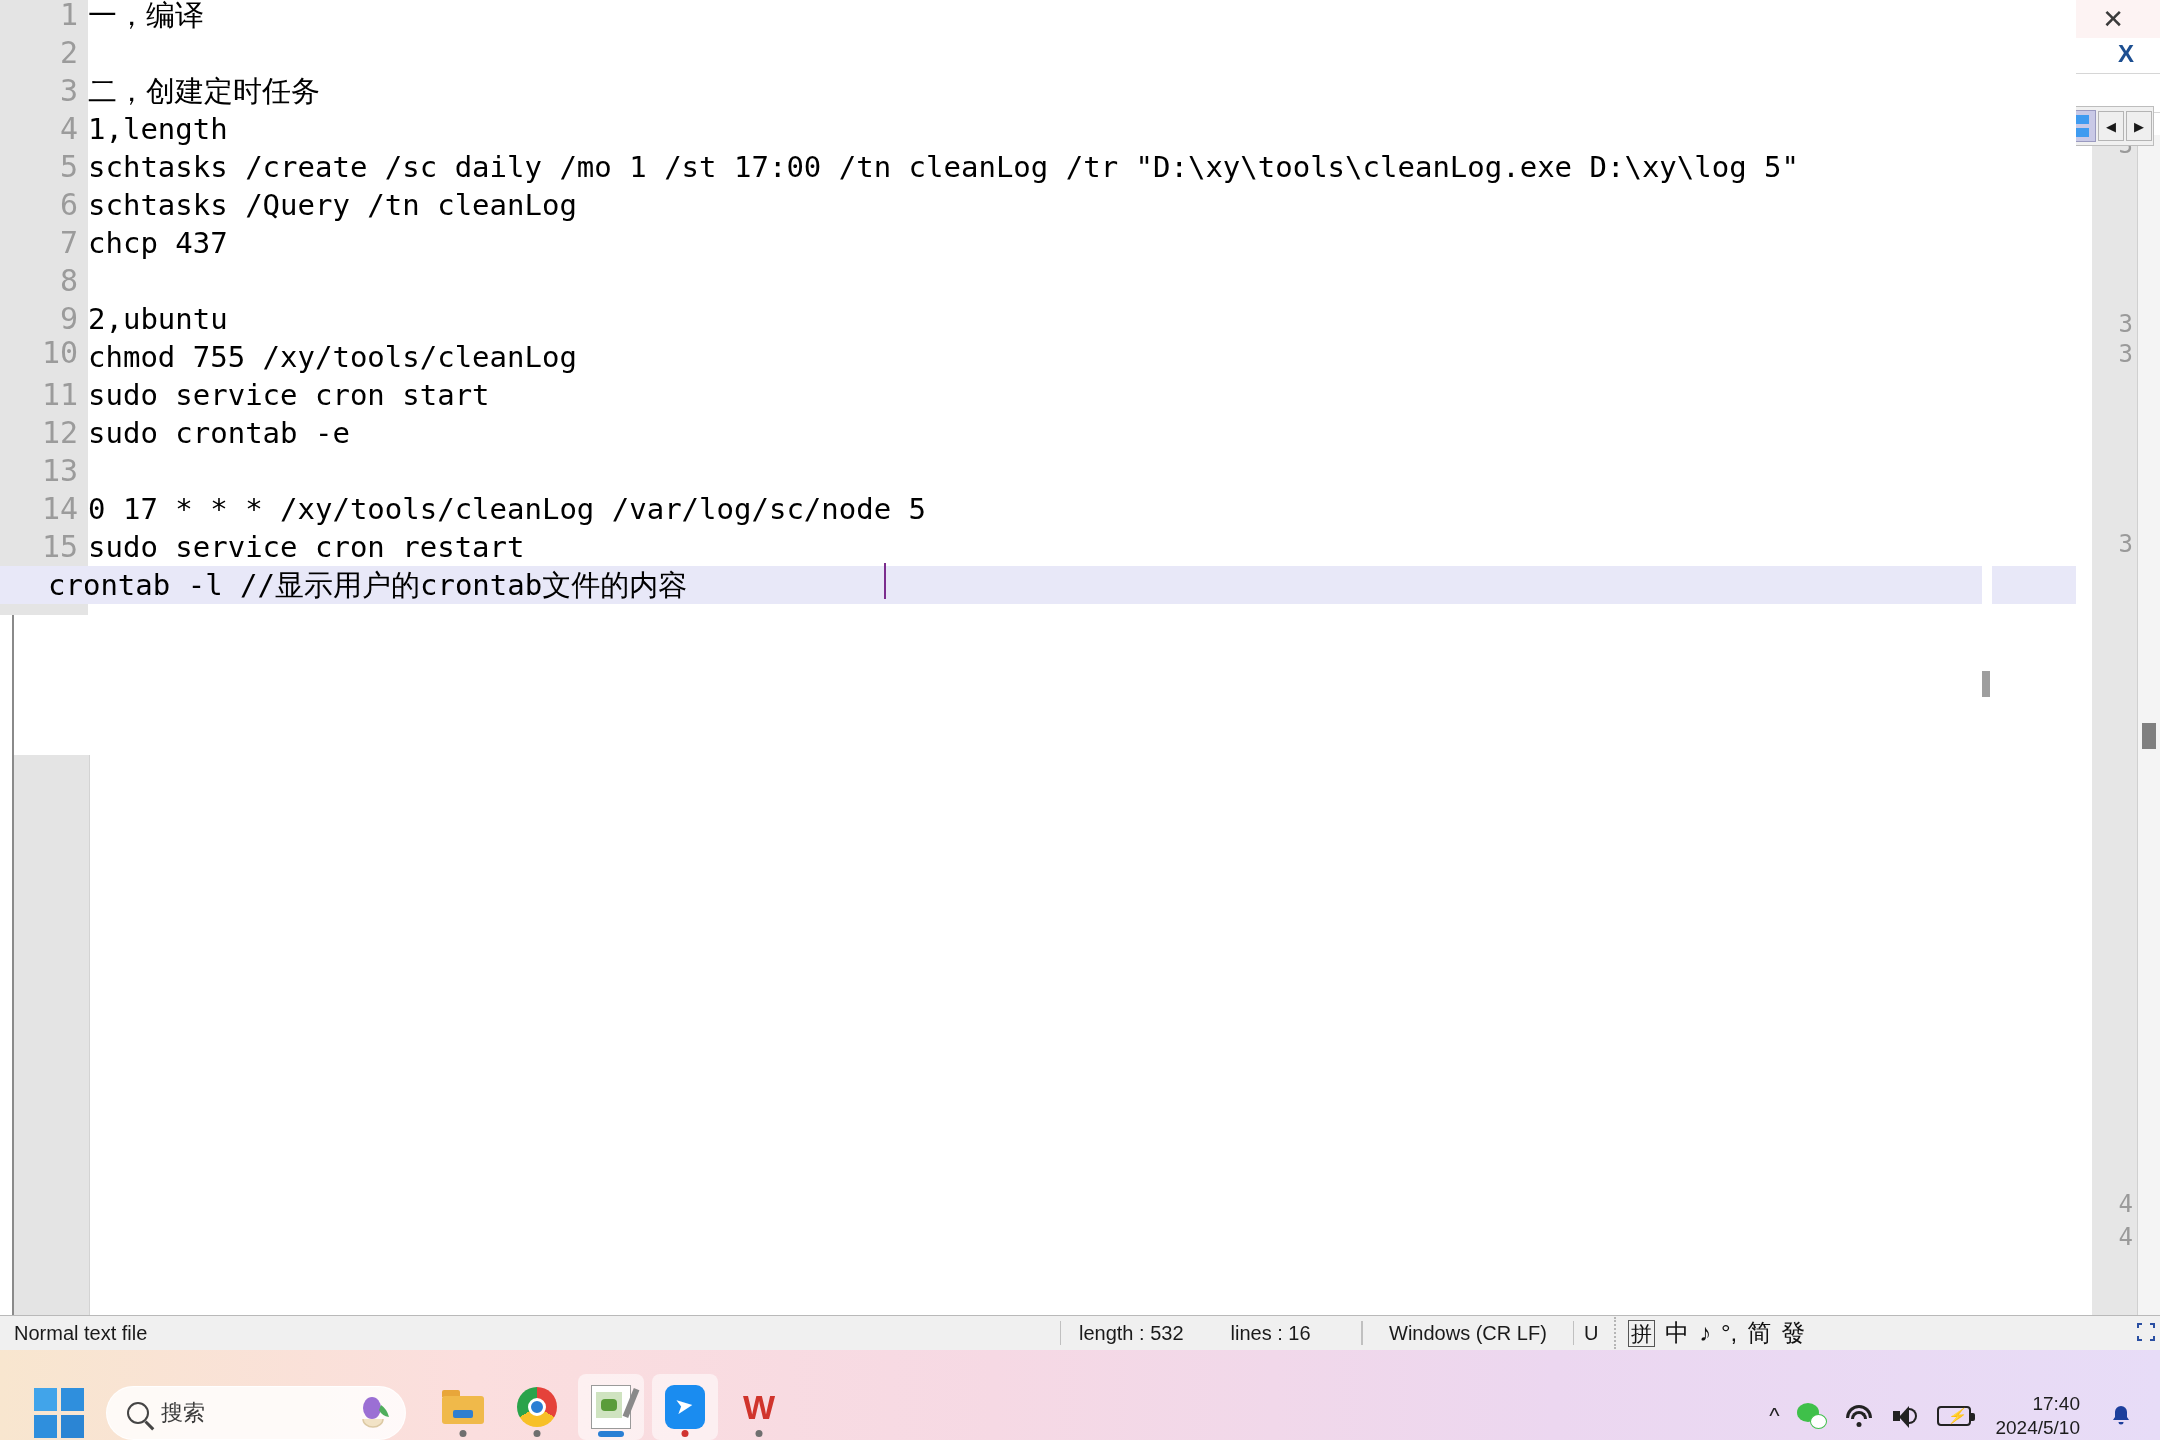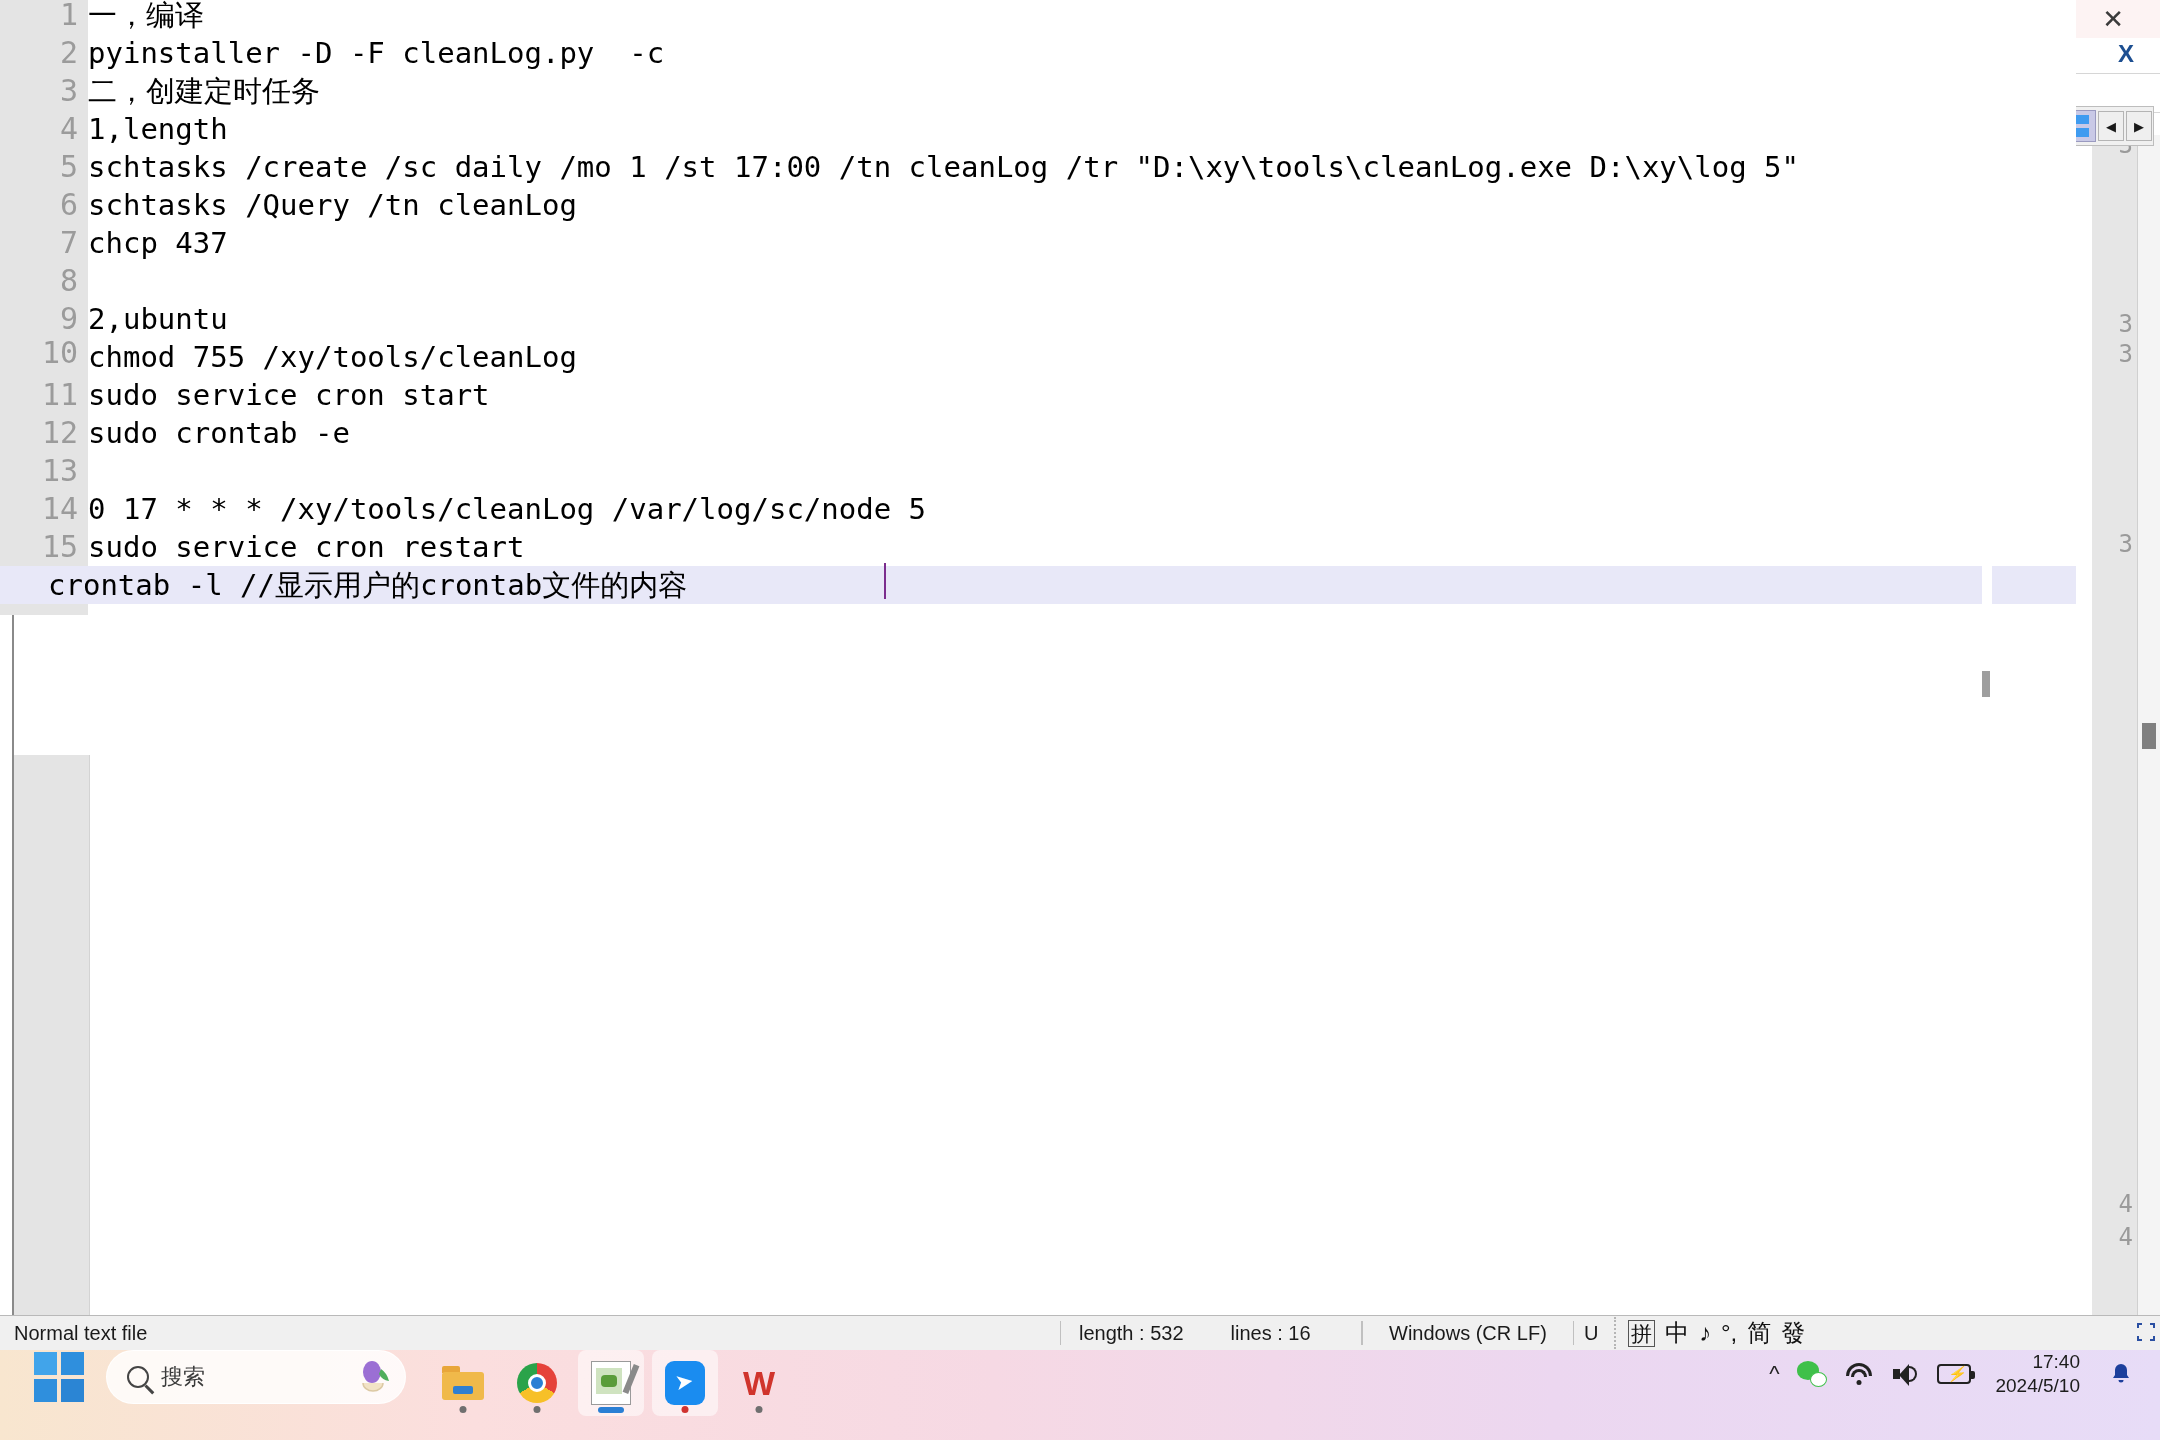--- a/index.html
+++ b/index.html
@@ -268,21 +268,21 @@
     font-size: 18px;
   }
 
   
   .taskbar {
     position: absolute;
     left: 0; bottom: 0;
     width: 2160px; height: 90px;
     background: linear-gradient(90deg, #f8e6cf 0%, #fbdede 22%, #f6d9e4 46%, #ecd7f0 72%, #e7dcf7 100%);
     display: flex;
-    align-items: flex-start;
+    align-items: flex-end;
   }
   .start-btn {
     margin-left: 32px;
     width: 54px; height: 54px;
     display: flex; align-items: center; justify-content: center;
   }
   .win-logo {
     display: grid;
     grid-template-columns: 23px 23px;
     grid-template-rows: 23px 23px;
@@ -478,21 +478,20 @@
       <span class="ln" style="top:376px">11</span>
       <span class="ln" style="top:414px">12</span>
       <span class="ln" style="top:452px">13</span>
       <span class="ln" style="top:490px">14</span>
       <span class="ln" style="top:528px">15</span>
       <span class="ln" style="top:566px">16</span>
     </div>
 
     <div class="code-area">
       <div class="code-line" style="top:-4px">一，编译</div>
-      <div class="code-line" style="top:34px">pyinstaller -D -F cleanLog.py  -c</div>
       <div class="code-line" style="top:72px">二，创建定时任务</div>
       <div class="code-line" style="top:110px">1,length</div>
       <div class="code-line" style="top:148px">schtasks /create /sc daily /mo 1 /st 17:00 /tn cleanLog /tr "D:\xy\tools\cleanLog.exe D:\xy\log 5"</div>
       <div class="code-line" style="top:186px">schtasks /Query /tn cleanLog</div>
       <div class="code-line" style="top:224px">chcp 437</div>
       <div class="code-line" style="top:262px"></div>
       <div class="code-line" style="top:300px">2,ubuntu</div>
       <div class="code-line" style="top:338px">chmod 755 /xy/tools/cleanLog</div>
       <div class="code-line" style="top:376px">sudo service cron start</div>
       <div class="code-line" style="top:414px">sudo crontab -e</div>

